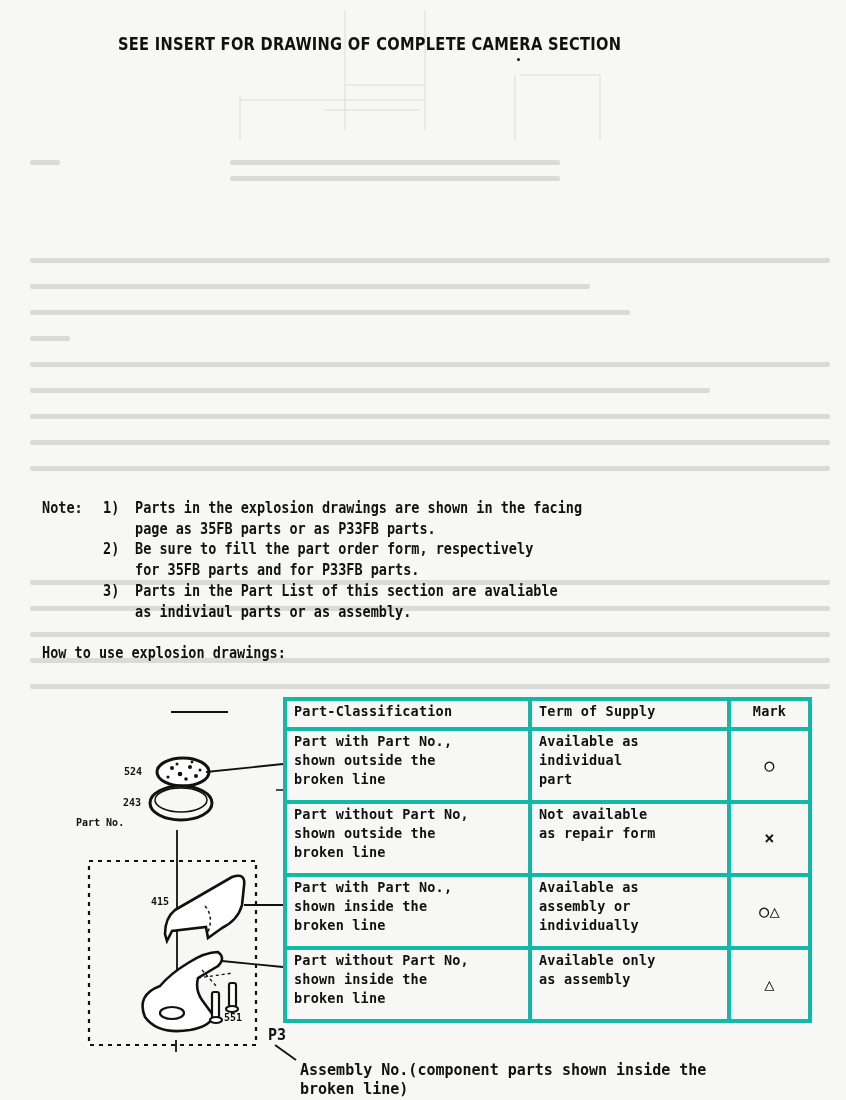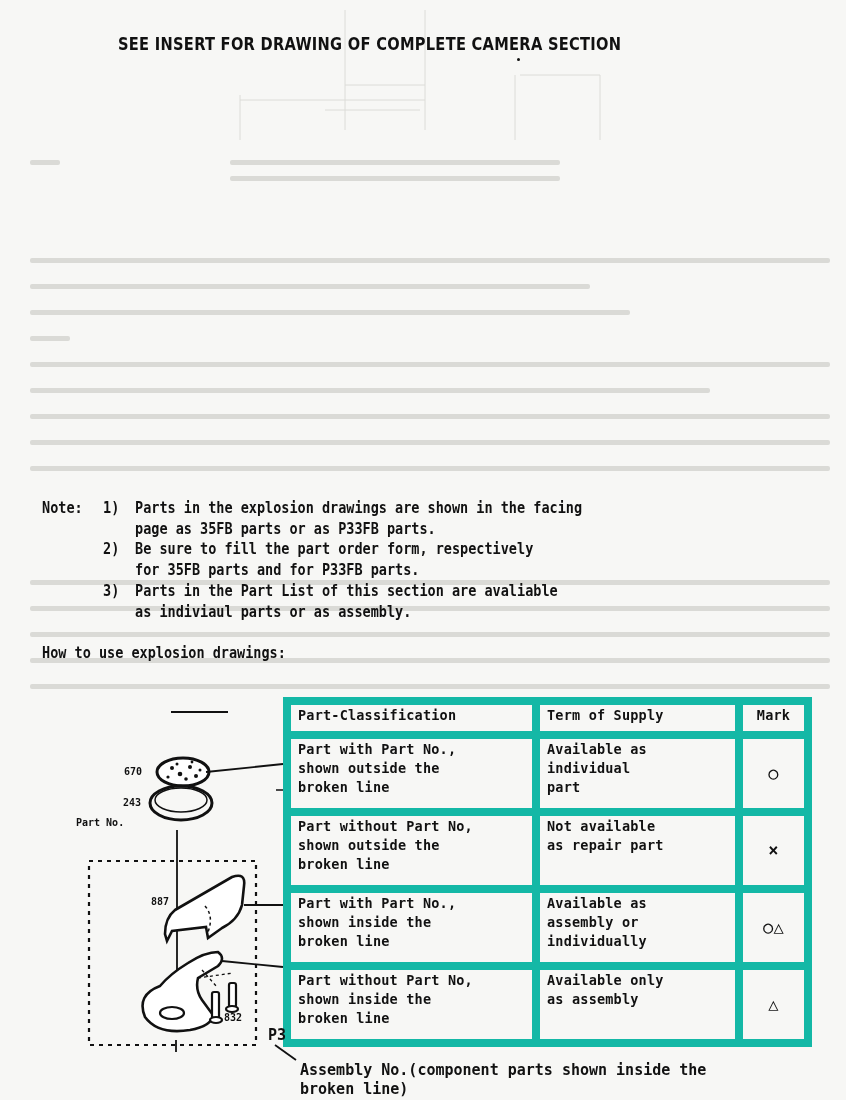--- a/index.html
+++ b/index.html
@@ -17,21 +17,21 @@
   .note {
     font-family:"DejaVu Sans Mono", monospace; font-weight:bold; font-size:15px; line-height:20.5px; white-space:pre;
     transform:scaleX(0.9); transform-origin:left top;
   }
   .howto { left:42px; top:644px; font-weight:bold; font-size:15px; transform:scaleX(0.9); transform-origin:left top; white-space:pre; }
   table.legend {
     position:absolute; left:283px; top:697px; width:529px; border-collapse:collapse;
     font-family:"DejaVu Sans Mono", monospace; font-weight:bold; font-size:13.5px; letter-spacing:0.2px;
   }
   table.legend td, table.legend th {
-    border:8px solid #14b8a6; vertical-align:top; text-align:left; padding:1px 7px; line-height:19px; white-space:pre;
+    border:4px solid #14b8a6; vertical-align:top; text-align:left; padding:1px 7px; line-height:19px; white-space:pre;
   }
   table.legend th { height:24px; font-weight:bold; }
   table.legend tr.row td { height:67px; }
   table.legend .c1 { width:227px; }
   table.legend .c2 { width:181px;border-radius:11px; }
   table.legend .c3 { text-align:center; vertical-align:middle; font-size:17px;margin-left:48px; }
   table.legend th.c3 { vertical-align:top; font-size:13.5px; }
   .lbl { font-family:"DejaVu Sans Mono", monospace; font-weight:bold; }
   .partno { left:76px; top:817px; font-size:10px; }
   .num { font-size:10px; }
@@ -98,21 +98,21 @@
     <td class="c2">Available as
 individual
 part</td>
     <td class="c3">○</td>
   </tr>
   <tr class="row">
     <td class="c1">Part without Part No,
 shown outside the
 broken line</td>
     <td class="c2">Not available
-as repair part</td>
+as repair form</td>
     <td class="c3">×</td>
   </tr>
   <tr class="row">
     <td class="c1">Part with Part No.,
 shown inside the
 broken line</td>
     <td class="c2">Available as
 assembly or
 individually</td>
     <td class="c3">○△</td>
@@ -179,20 +179,20 @@
   </g>
   <path d="M198 978 L233 973 M202 970 L217 987" fill="none" stroke="#111" stroke-width="1.3" stroke-dasharray="3 3"></path>
 
   <line x1="222" y1="961" x2="283" y2="967" stroke="#111" stroke-width="1.8"></line>
 
   <line x1="275" y1="1045" x2="296" y2="1060" stroke="#111" stroke-width="1.8"></line>
 
   <line x1="276" y1="790" x2="283" y2="790" stroke="#111" stroke-width="1.5"></line>
 </svg>
 
-<div class="abs lbl num" style="left:124px;top:766px;">670</div>
+<div class="abs lbl num" style="left:124px;top:766px;">524</div>
 <div class="abs lbl num" style="left:123px;top:797px;">243</div>
 <div class="abs lbl partno">Part No.</div>
-<div class="abs lbl num" style="left:151px;top:896px;">887</div>
-<div class="abs lbl num" style="left:224px;top:1012px;">832</div>
+<div class="abs lbl num" style="left:151px;top:896px;">415</div>
+<div class="abs lbl num" style="left:224px;top:1012px;">551</div>
 <div class="abs lbl p3">P3</div>
 <div class="abs lbl asm">Assembly No.(component parts shown inside the
 broken line)</div>
 
 </body></html>

